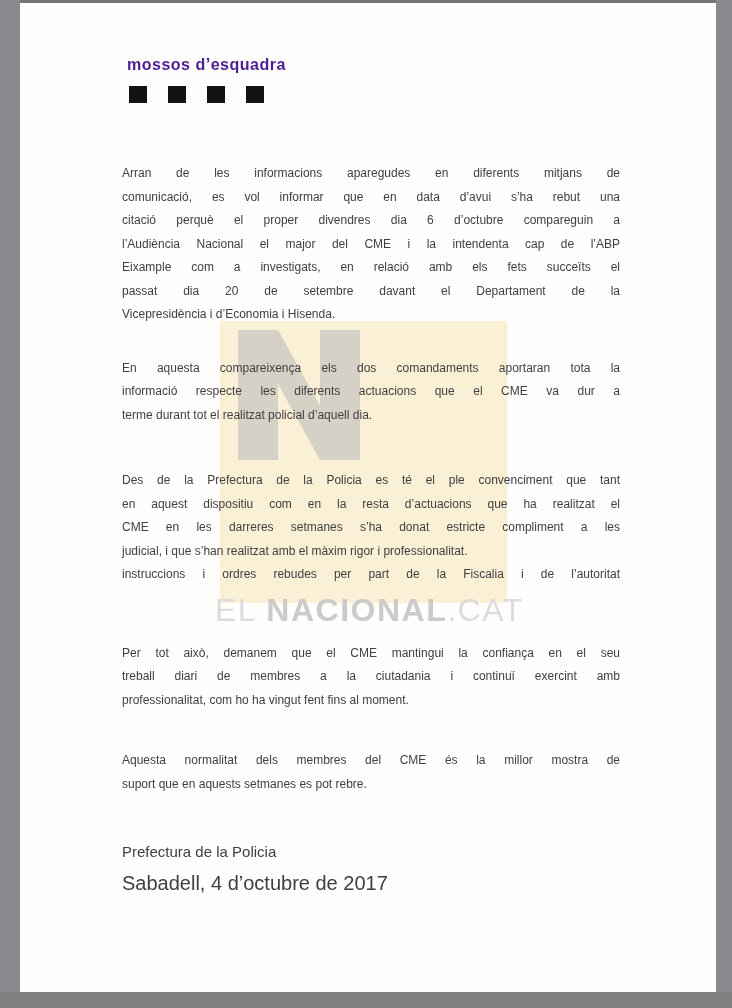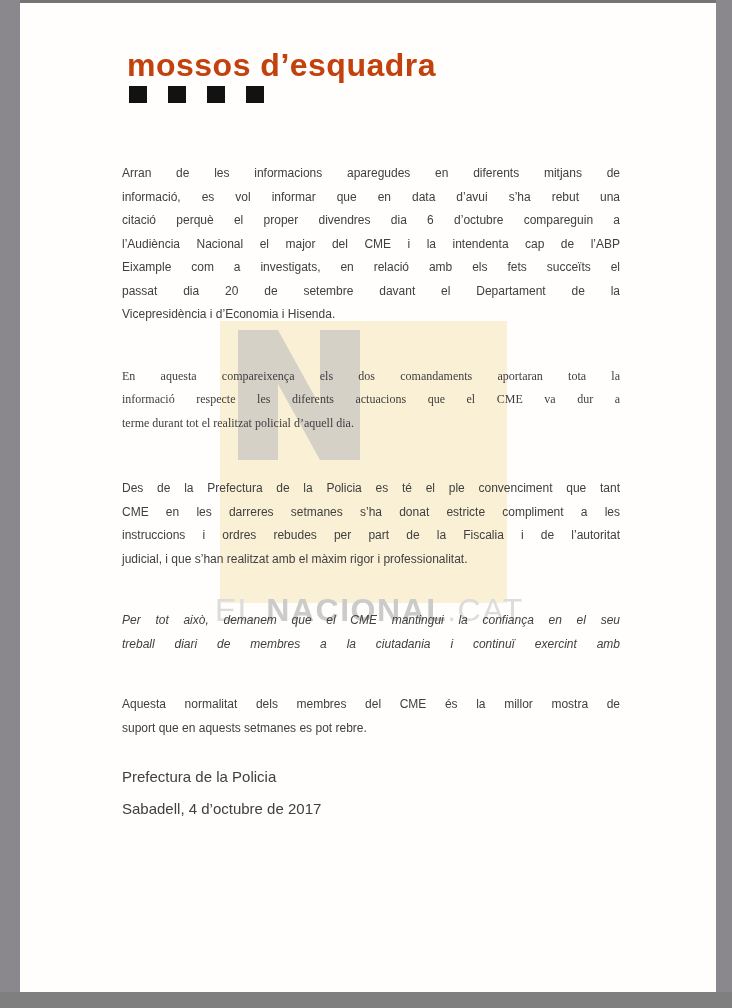--- a/index.html
+++ b/index.html
@@ -35,41 +35,41 @@
   }
   .wm-text .wm-bold { font-weight: bold; color: #cbcbc9; }
 
   
   .content {
     position: absolute; left: 122px; top: 0; width: 498px; z-index: 2;
     color: #404040;
   }
   .logo { margin-top: 51px; margin-left: 5px; }
   .wordmark {
-    font-size: 32px; font-weight: bold; color: #c2410c;
+    font-size: 16px; font-weight: bold; color: #4c1d95;
     letter-spacing: 0.5px; line-height: 28px;
   }
   .squares { margin-top: 7px; margin-left: 2px; display: flex; gap: 21px; height: 17px; }
   .sq { width: 18px; height: 17px; background: #121212; }
 
   .para { font-size: 12px; }
   .line {
     line-height: 23.5px; height: 23.5px;
     text-align: justify; text-align-last: justify;
   }
   .line.last { text-align-last: left; }
 
   .p1 { margin-top: 59px; }
-  .p2 { margin-top: 38px; font-family: Liberation Serif, serif; }
+  .p2 { margin-top: 30px; }
   .p3 { margin-top: 42px; }
-  .p4 { margin-top: 38px; font-style: italic; }
+  .p4 { margin-top: 55px; }
   .p5 { margin-top: 37px; }
 
-  .sig  { margin-top: 25px;  font-size: 15px; line-height: 23.5px; }
-  .date { margin-top: 8.5px; font-size: 15px; line-height: 23.5px; }
+  .sig  { margin-top: 44px;  font-size: 15px; line-height: 23.5px; }
+  .date { margin-top: 8.5px; font-size: 20px; line-height: 23.5px; }
 </style>
 </head>
 <body>
 
 <div class="canvas">
 
   <div class="wm-rect"></div>
   <svg class="wm-n" viewBox="0 0 122 130" preserveAspectRatio="none">
     <polygon points="0,130 0,0 40,0 82,76 82,0 122,0 122,130 82,130 40,54 40,130" fill="#d6d1c7"></polygon>
   </svg>
@@ -81,41 +81,43 @@
       <div class="squares">
         <span class="sq"></span>
         <span class="sq"></span>
         <span class="sq"></span>
         <span class="sq"></span>
       </div>
     </div>
 
     <div class="para p1">
         <div class="line">Arran de les informacions aparegudes en diferents mitjans de</div>
-        <div class="line">informació, es vol informar que en data d’avui s’ha rebut una</div>
+        <div class="line">comunicació, es vol informar que en data d’avui s’ha rebut una</div>
         <div class="line">citació perquè el proper divendres dia 6 d’octubre compareguin a</div>
         <div class="line">l’Audiència Nacional el major del CME i la intendenta cap de l’ABP</div>
         <div class="line">Eixample com a investigats, en relació amb els fets succeïts el</div>
         <div class="line">passat dia 20 de setembre davant el Departament de la</div>
         <div class="line last">Vicepresidència i d’Economia i Hisenda.</div>
       </div>
     <div class="para p2">
         <div class="line">En aquesta compareixença els dos comandaments aportaran tota la</div>
         <div class="line">informació respecte les diferents actuacions que el CME va dur a</div>
         <div class="line last">terme durant tot el realitzat policial d’aquell dia.</div>
       </div>
     <div class="para p3">
         <div class="line">Des de la Prefectura de la Policia es té el ple convenciment que tant</div>
+        <div class="line">en aquest dispositiu com en la resta d’actuacions que ha realitzat el</div>
         <div class="line">CME en les darreres setmanes s’ha donat estricte compliment a les</div>
+        <div class="line last">judicial, i que s’han realitzat amb el màxim rigor i professionalitat.</div>
         <div class="line">instruccions i ordres rebudes per part de la Fiscalia i de l’autoritat</div>
-        <div class="line last">judicial, i que s’han realitzat amb el màxim rigor i professionalitat.</div>
       </div>
     <div class="para p4">
         <div class="line">Per tot això, demanem que el CME mantingui la confiança en el seu</div>
         <div class="line">treball diari de membres a la ciutadania i continuï exercint amb</div>
+        <div class="line last">professionalitat, com ho ha vingut fent fins al moment.</div>
       </div>
     <div class="para p5">
         <div class="line">Aquesta normalitat dels membres del CME és la millor mostra de</div>
         <div class="line last">suport que en aquests setmanes es pot rebre.</div>
       </div>
 
     <div class="sig">Prefectura de la Policia</div>
     <div class="date">Sabadell, 4 d’octubre de 2017</div>
   </div>
 

